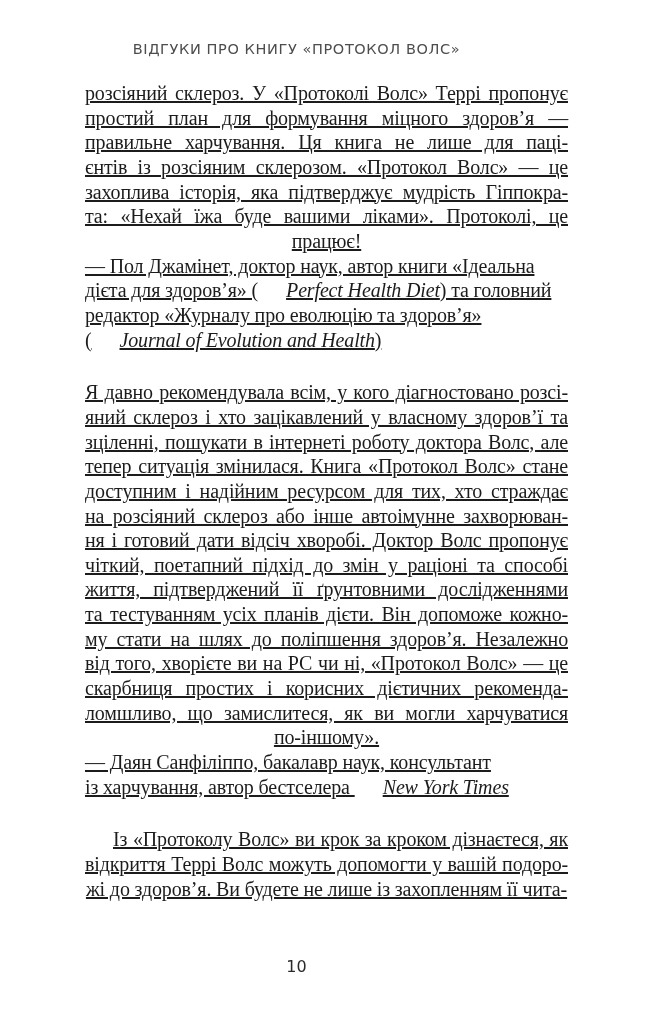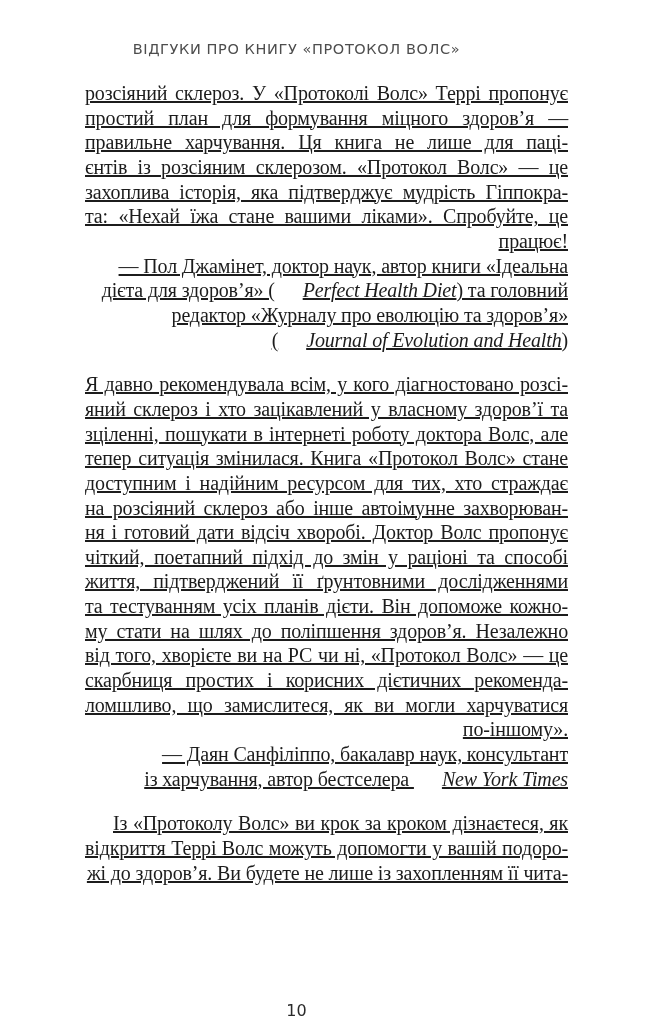--- a/index.html
+++ b/index.html
@@ -30,55 +30,54 @@
   .text-block {
     position: absolute;
     left: 85px;
     top: 81px;
     width: 483px;
     font-size: 20px;
     line-height: 24.65px;
     letter-spacing: -0.15px;
   }
   .block { margin: 0; text-decoration: underline; }
-  .block.section-gap { margin-top: 20px; }
+  .block.section-gap { margin-top: 28px; }
   .line { min-height: 24.65px; }
   .line-justify {
     text-align: justify;
     text-align-last: justify;
   }
-  .line-left  { text-align: right; }
-  .line-right { text-align: right; }
+  .line-left  { text-align: center; }
+  .line-right { }
   .page-number {
     position: absolute;
     top: 957px;
     left: 0;
     width: 100%;
     text-align: center;
     font-family: "DejaVu Sans", sans-serif;
     font-size: 16px;
     color: #2a2a2a;
-    margin-top: 44px;
   }
   i { font-style: italic; margin-left: 28px; }
 </style>
 </head>
 <body>
 
 <div class="page" style="background: rgb(255, 255, 255); color: rgb(28, 28, 28);">
   <div class="running-header" style="color: rgb(77, 77, 77);">ВІДГУКИ ПРО КНИГУ «ПРОТОКОЛ ВОЛС»</div>
 
   <div class="text-block">
       <div class="block">
         <div class="line line-justify">розсіяний склероз. У «Протоколі Волс» Террі пропонує</div>
         <div class="line line-justify">простий план для формування міцного здоров’я —</div>
         <div class="line line-justify">правильне харчування. Ця книга не лише для паці-</div>
         <div class="line line-justify">єнтів із розсіяним склерозом. «Протокол Волс» — це</div>
         <div class="line line-justify">захоплива історія, яка підтверджує мудрість Гіппокра-</div>
-        <div class="line line-justify">та: «Нехай їжа стане вашими ліками». Спробуйте, це</div>
+        <div class="line line-justify">та: «Нехай їжа буде вашими ліками». Протоколі, це</div>
         <div class="line line-left">працює!</div>
       </div>
       <div class="block">
         <div class="line line-right">— Пол Джамінет, доктор наук, автор книги «Ідеальна</div>
         <div class="line line-right">дієта для здоров’я» (<i>Perfect Health Diet</i>) та головний</div>
         <div class="line line-right">редактор «Журналу про еволюцію та здоров’я»</div>
         <div class="line line-right">(<i>Journal of Evolution and Health</i>)</div>
       </div>
       <div class="block section-gap">
         <div class="line line-justify">Я давно рекомендувала всім, у кого діагностовано розсі-</div>

